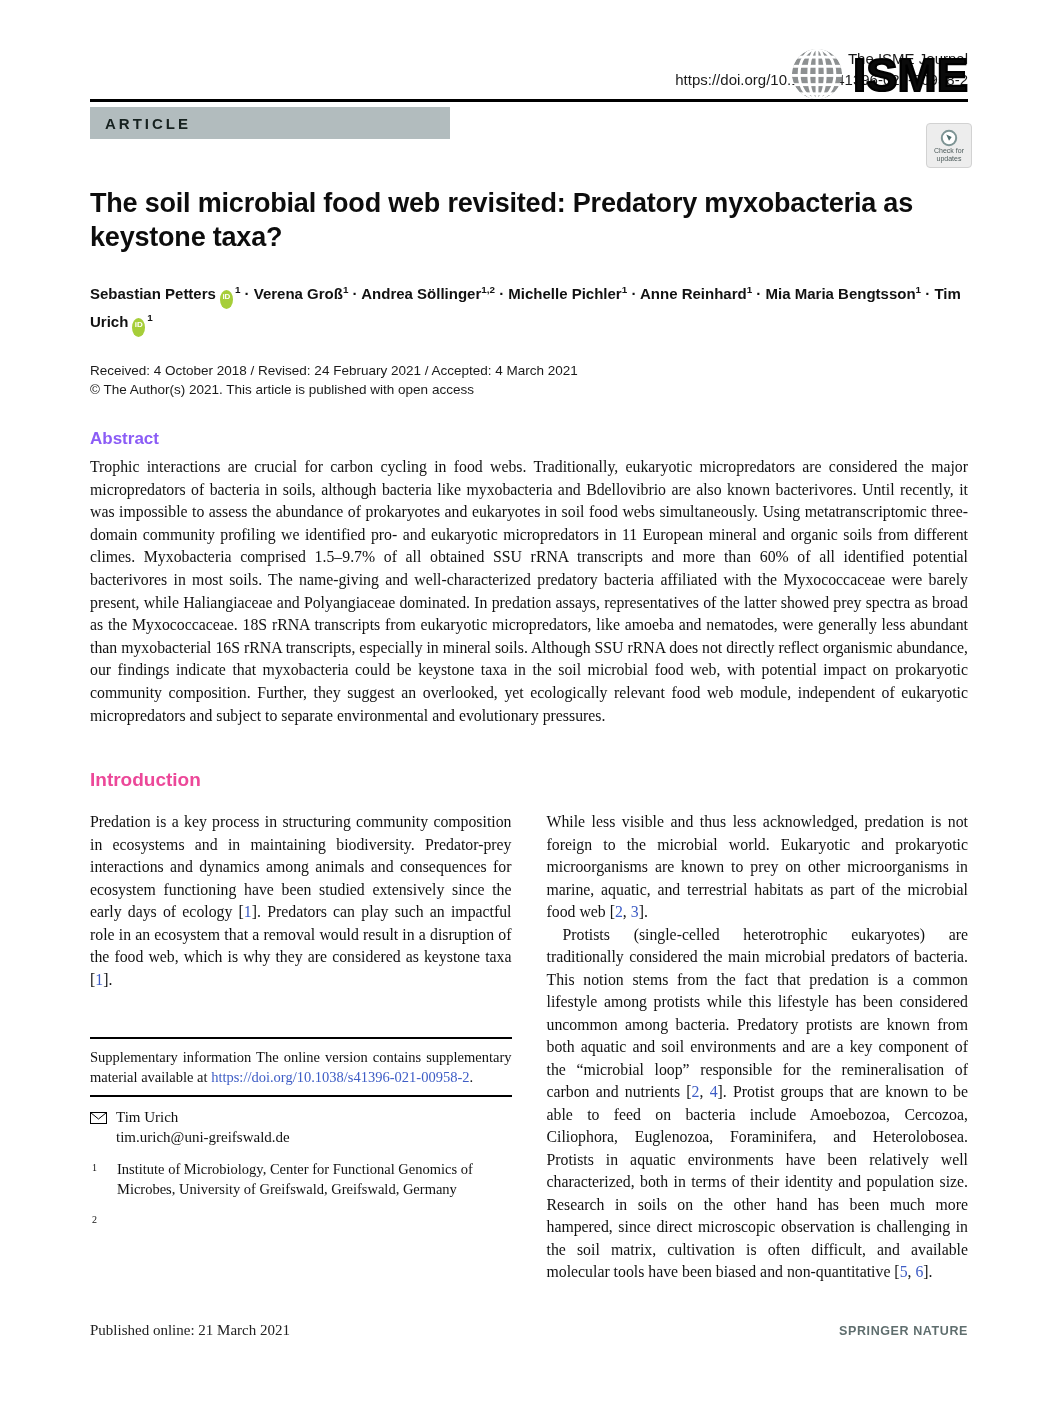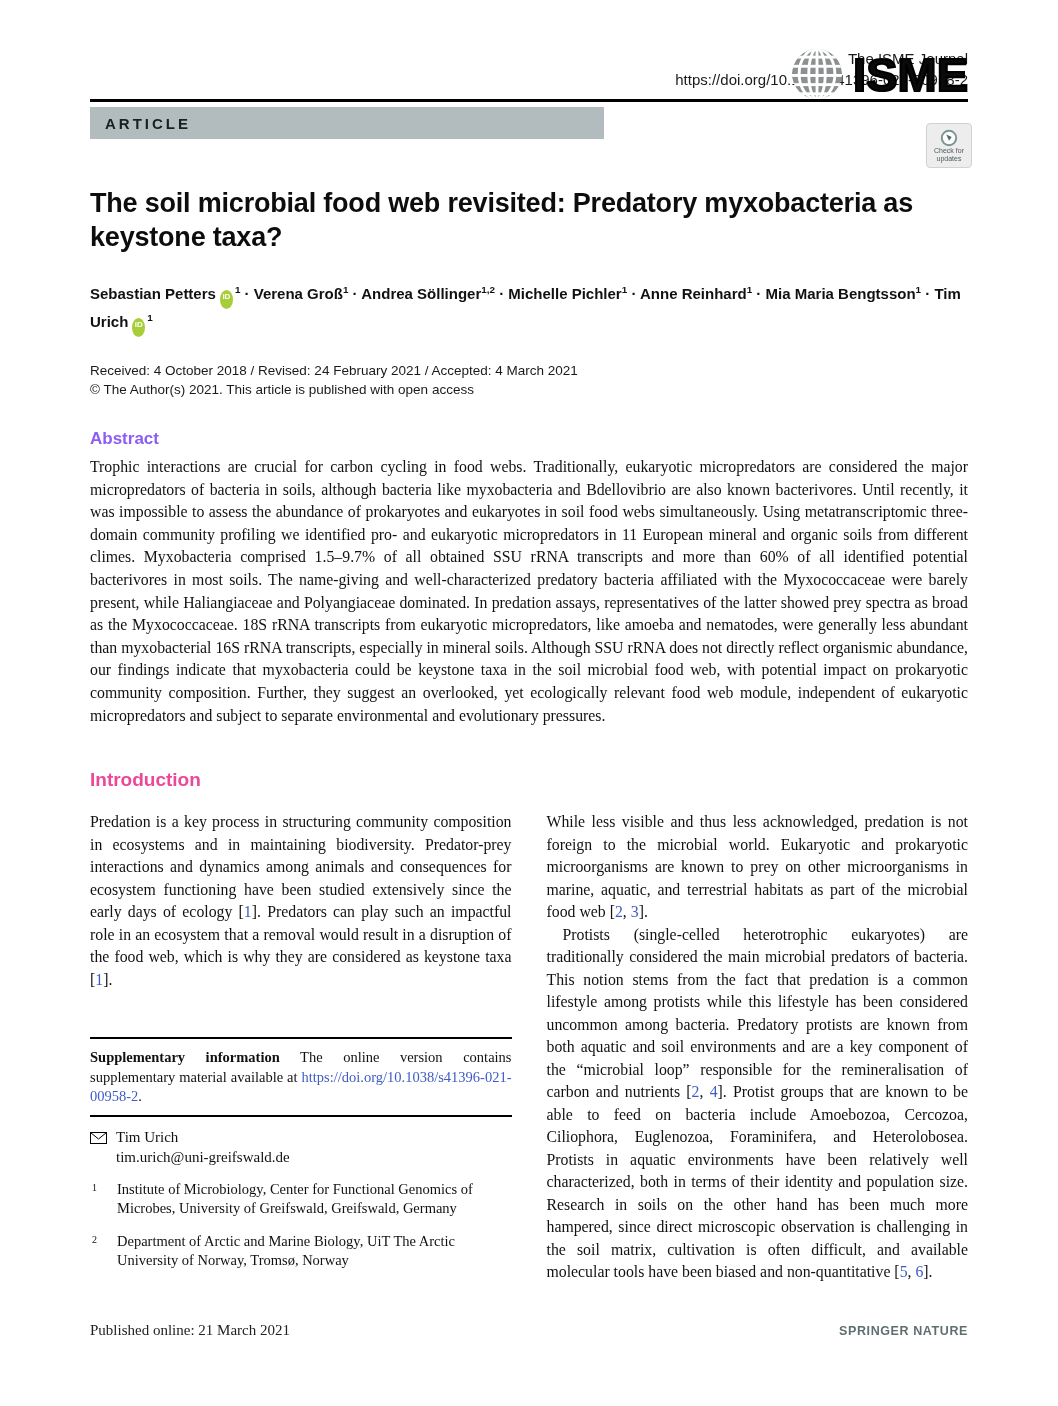--- a/index.html
+++ b/index.html
@@ -10,21 +10,21 @@
   }
   *{margin:0;padding:0;box-sizing:border-box;}
   body{background:#fff;width:1058px;height:1406px;overflow:hidden;}
   .page{position:relative;width:1058px;height:1406px;padding:48px 90px 0;background:#fff;}
 
   
   .jline{font:15px/21px "Liberation Sans",sans-serif;color:#1a1a1a;text-align:right;}
   .header-rule{margin-top:9px;height:3px;background:#000;}
   .isme-logo{position:absolute;top:46px;right:90px;display:flex;align-items:center;gap:8px;}
   .isme-text{font:bold 47px/1 "Liberation Sans",sans-serif;color:#0a0a0a;letter-spacing:0px;-webkit-text-stroke:2.2px #000;}
-  .article-banner{margin-top:5px;width:514px;height:32px;background:var(--banner);display:flex;align-items:center;padding-left:15px;}
+  .article-banner{margin-top:5px;width:360px;height:32px;background:var(--banner);display:flex;align-items:center;padding-left:15px;}
   .article-banner span{font:bold 15px "Liberation Sans",sans-serif;letter-spacing:3px;color:#16211f;}
   .check-badge{position:absolute;top:123px;right:86px;width:46px;height:45px;background:#ededed;border:1px solid #d2d2d2;border-radius:4px;display:flex;flex-direction:column;align-items:center;justify-content:center;cursor:pointer;}
   .check-badge .cb-txt{font:7px/8px "Liberation Sans",sans-serif;color:#4c5a5a;text-align:center;}
 
   
   .title{margin-top:47px;width:870px;font:bold 27px/34px "Liberation Sans",sans-serif;color:#0d0d0d;letter-spacing:-0.2px;}
   .authors{margin-top:27px;width:880px;font:bold 15px/25px "Liberation Sans",sans-serif;color:#111;}
   .dates{margin-top:24px;font:13.5px/19px "Liberation Sans",sans-serif;color:#1a1a1a;}
   .copyright{font:13.5px/19px "Liberation Sans",sans-serif;color:#1a1a1a;}
 
@@ -48,21 +48,21 @@
   .footnote{margin-top:13px;position:relative;padding-left:27px;font:14.5px/19.5px "Liberation Serif",serif;color:#111;}
   .footnote .fnum{position:absolute;left:2px;top:-2px;font-size:10px;}
 
   
   .footer{position:absolute;left:90px;right:90px;top:1320px;display:flex;justify-content:space-between;align-items:baseline;}
   .published{font:15px/20px "Liberation Serif",serif;color:#222;}
   .publisher{font:bold 12.5px/14px "Liberation Sans",sans-serif;color:var(--springer);letter-spacing:0.6px;}
 
   
   .it{}
-  .bd{font-weight:bold;}
+  .bd{font-weight:normal;}
   .sup{vertical-align:super;font-size:66%;line-height:0;}
   .lnk{color:var(--link);}
   .icon-orcid{display:inline-block;width:13px;height:19px;border-radius:50%;background:var(--orcid);color:#fff;font:bold 8px/13px "Liberation Sans",sans-serif;text-align:center;margin:0 2px 0 4px;vertical-align:0px;letter-spacing:0;}
 </style>
 </head>
 <body>
 
 <div class="page">
 
   <div>
@@ -141,21 +141,20 @@
           <div class="email">tim.urich@uni-greifswald.de</div>
         </div>
       </div>
 
       <div class="footnote">
         <span class="fnum">1</span>
         <span>Institute of Microbiology, Center for Functional Genomics of Microbes, University of Greifswald, Greifswald, Germany</span>
       </div>
       <div class="footnote">
         <span class="fnum">2</span>
-        <span>Department of Arctic and Marine Biology, UiT The Arctic University of Norway, Tromsø, Norway</span>
       </div>
     </div>
 
     <div class="col">
       <p class="body"><span>While less visible and thus less acknowledged, predation is not foreign to the microbial world. Eukaryotic and prokaryotic microorganisms are known to prey on other microorganisms in marine, aquatic, and terrestrial habitats as part of the microbial food web [</span><span class="lnk">2</span><span>, </span><span class="lnk">3</span><span>].</span></p>
       <p class="body indent"><span>Protists (single-celled heterotrophic eukaryotes) are traditionally considered the main microbial predators of bacteria. This notion stems from the fact that predation is a common lifestyle among protists while this lifestyle has been considered uncommon among bacteria. Predatory protists are known from both aquatic and soil environments and are a key component of the “microbial loop” responsible for the remineralisation of carbon and nutrients [</span><span class="lnk">2</span><span>, </span><span class="lnk">4</span><span>]. Protist groups that are known to be able to feed on bacteria include </span><span class="it">Amoebozoa</span><span>, </span><span class="it">Cercozoa</span><span>, </span><span class="it">Ciliophora</span><span>, </span><span class="it">Euglenozoa</span><span>, </span><span class="it">Foraminifera</span><span>, and </span><span class="it">Heterolobosea</span><span>. Protists in aquatic environments have been relatively well characterized, both in terms of their identity and population size. Research in soils on the other hand has been much more hampered, since direct microscopic observation is challenging in the soil matrix, cultivation is often difficult, and available molecular tools have been biased and non-quantitative [</span><span class="lnk">5</span><span>, </span><span class="lnk">6</span><span>].</span></p>
     </div>
   </div>
 
   <div class="footer">

